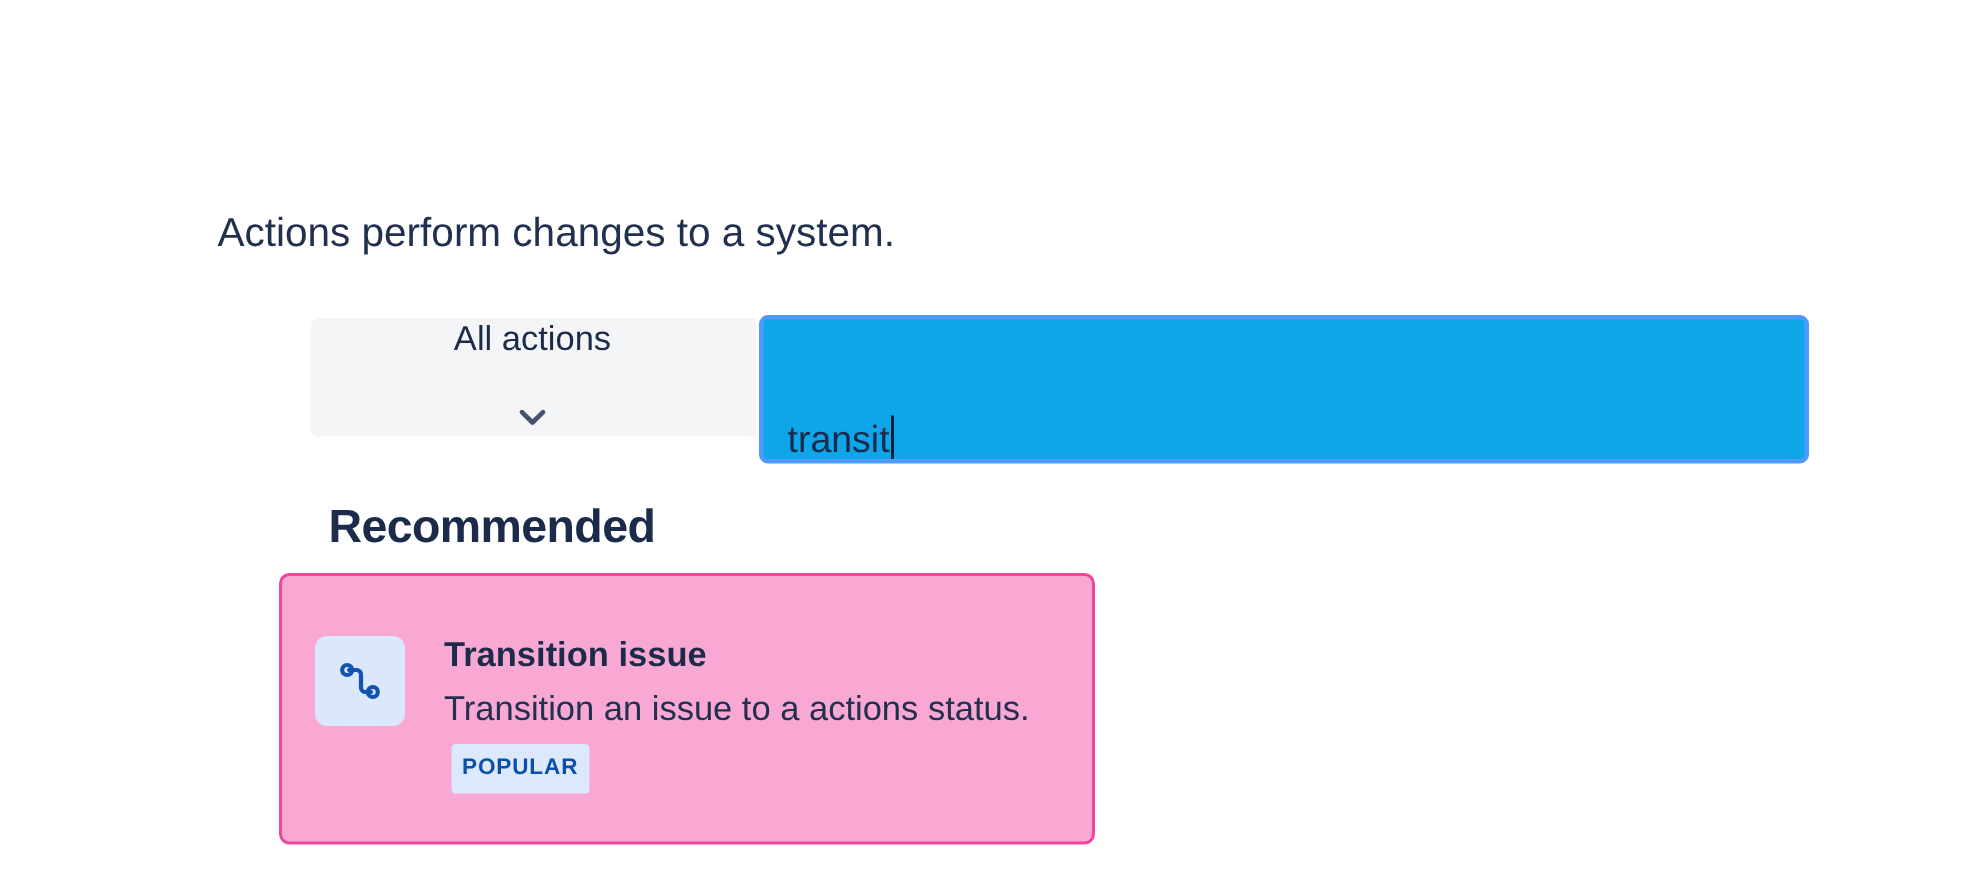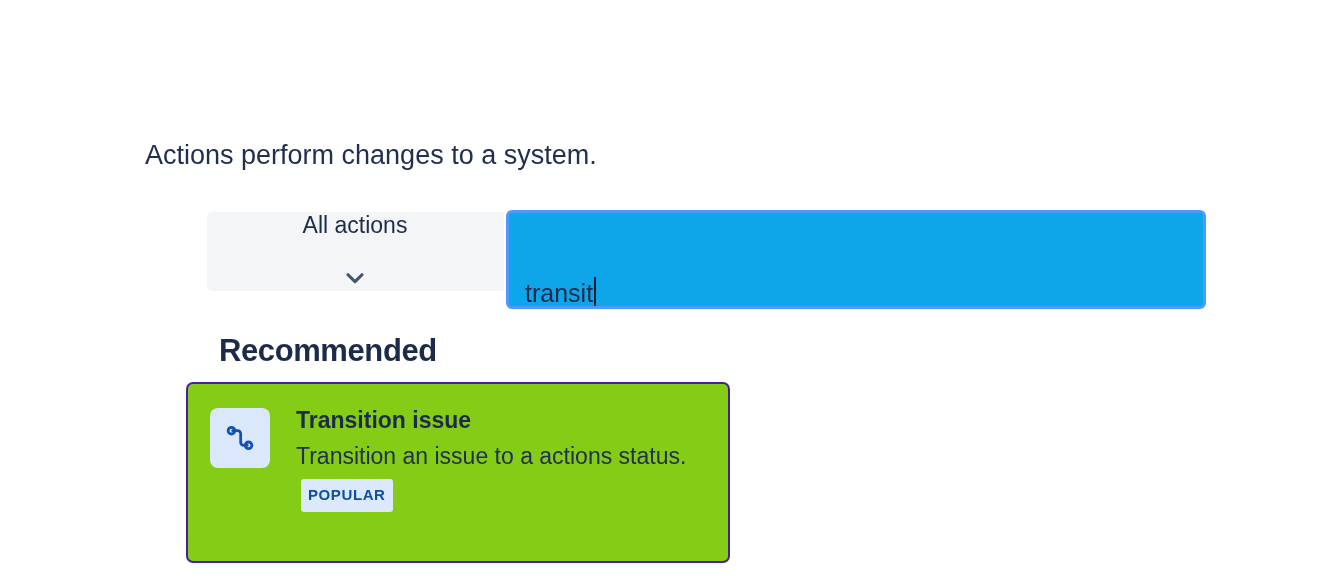--- a/index.html
+++ b/index.html
@@ -148,24 +148,24 @@
     margin-left: 34px;
   }
 
   .result-card {
     position: absolute;
     left: 186px;
     top: 382px;
     width: 544px;
     height: 181px;
     box-sizing: border-box;
-    background: #84cc16;
-    border: 2px solid #4c1d95;
+    background: #f9a8d4;
+    border: 2px solid #ec4899;
     border-radius: 7px;
-    padding: 22px 20px 0 22px;
+    padding: 38px 20px 0 22px;
     display: flex;
     cursor: pointer;
   }
   .card-icon-tile {
     width: 60px;
     height: 60px;
     border-radius: 8px;
     background: #dbe7fb;
     display: flex;
     align-items: center;

